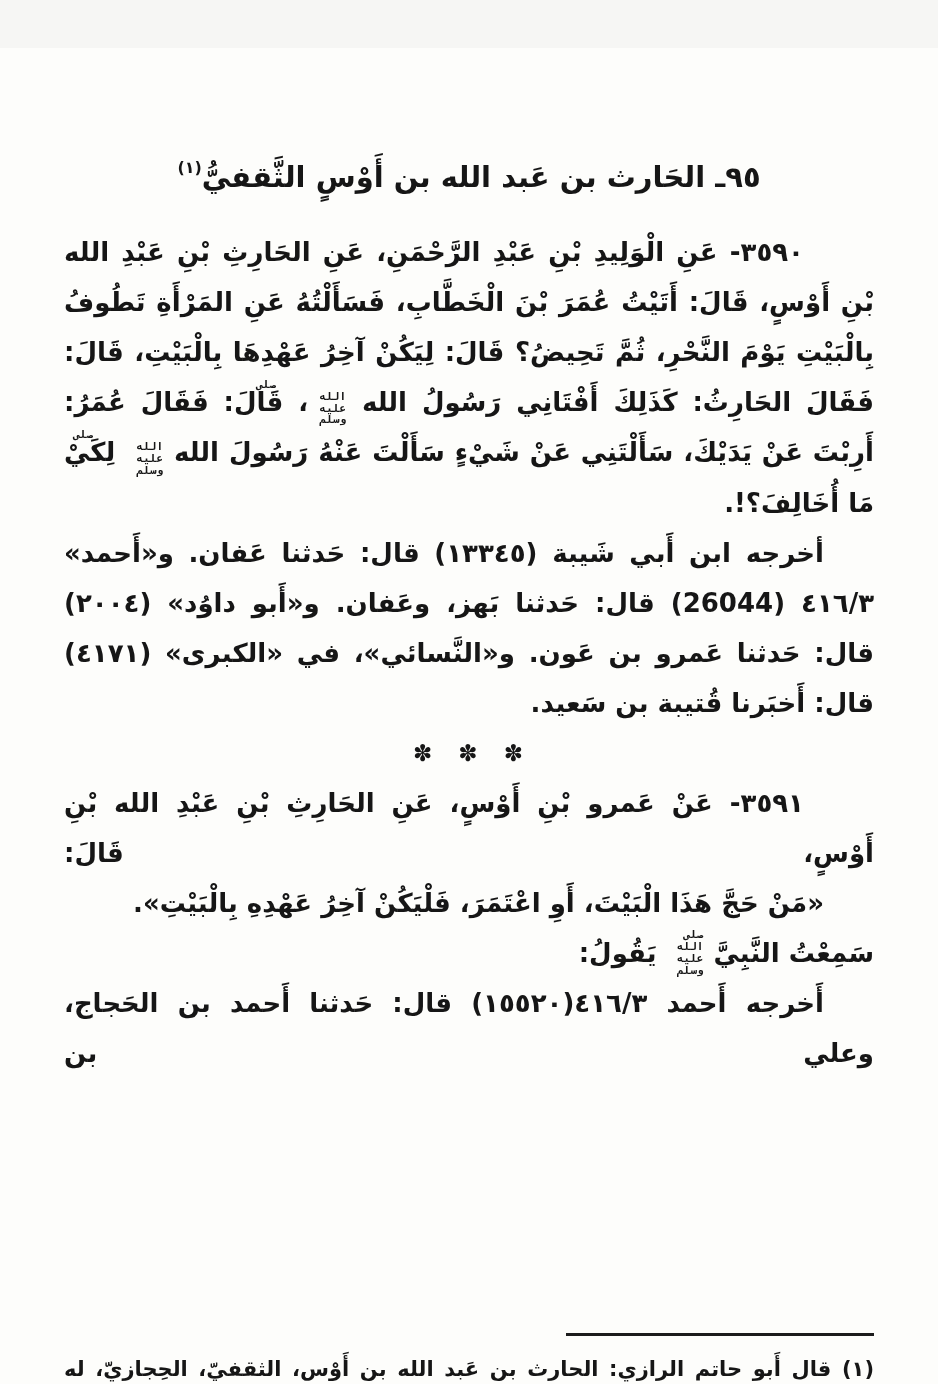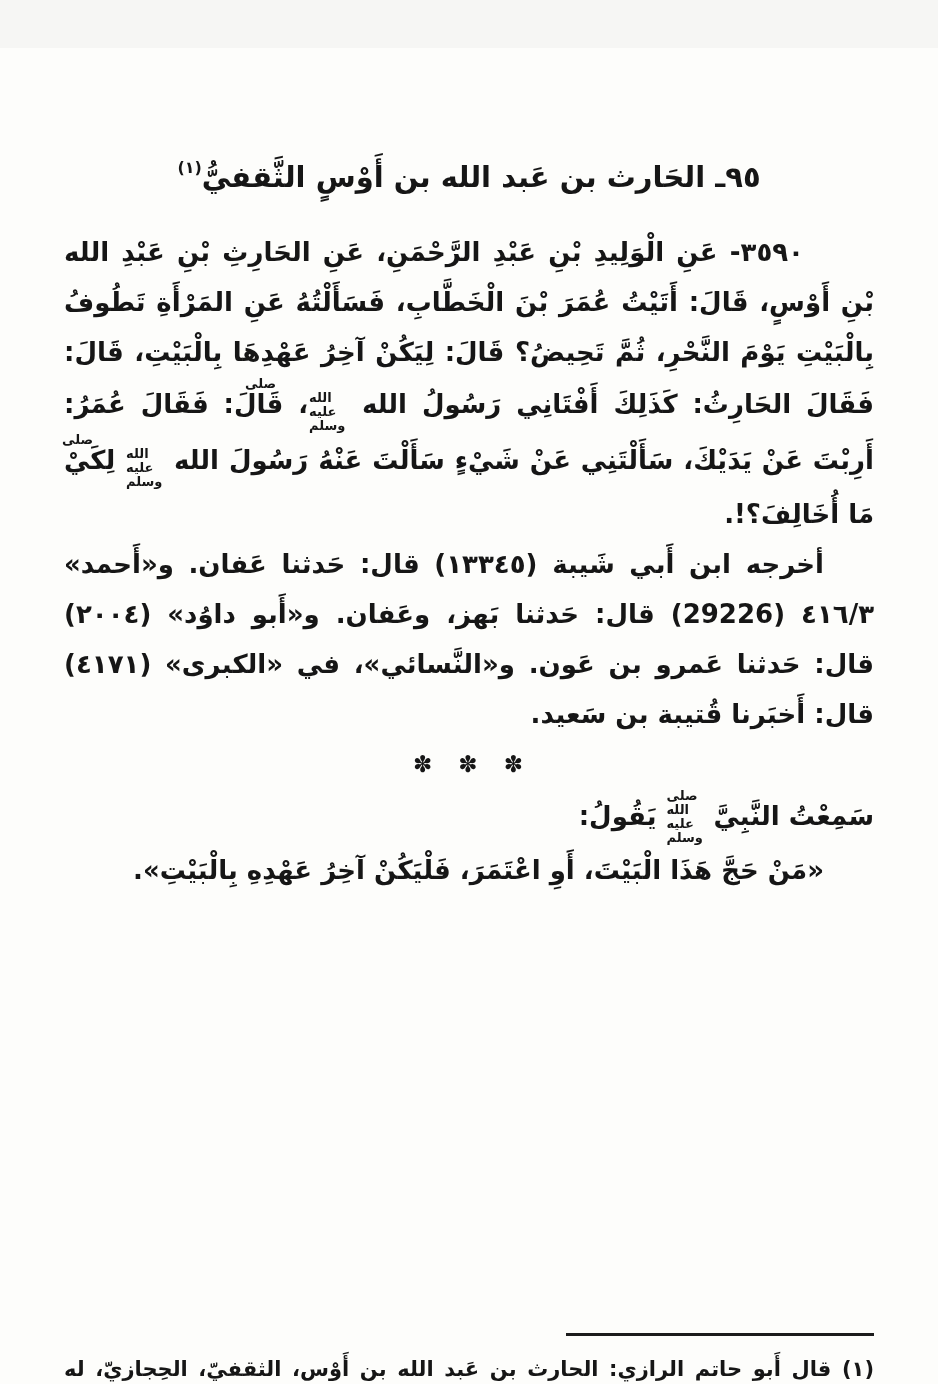--- a/index.html
+++ b/index.html
@@ -32,23 +32,24 @@
     color:#161616;
   }
   .indent-lg{text-indent:70px;}
   .indent-sm{text-indent:50px;}
   .justify-last{text-align-last:justify;}
   .fnref{
     font-size:15px;vertical-align:9px;font-weight:700;
   }
   .saw{
     display:inline-block;width:37px;
-    font-size:13px;line-height:1.08;font-weight:700;
-    text-align:left;vertical-align:middle;
+    font-size:11px;line-height:1.08;font-weight:700;
+    text-align:right;vertical-align:middle;
     margin:0 1px;
+    font-family:Liberation Mono, monospace;
   }
   .separator{
     text-align:center;font-size:23px;line-height:50px;
     font-weight:700;word-spacing:14px;letter-spacing:2px;
   }
   .footer{margin-top:auto;}
   .fn-rule{
     width:308px;height:0;
     border-top:3px solid #1c1c1c;
     margin:0 0 12px auto;
@@ -64,24 +65,26 @@
 <body>
 
 <div class="page">
 
   <div class="heading">
     <span>٩٥ـ الحَارث بن عَبد الله بن أَوْسٍ الثَّقفيُّ</span><span class="fnref-h">(١)</span>
   </div>
 
   <div id="page-body">
       <p class="para indent-lg">٣٥٩٠- عَنِ الْوَلِيدِ بْنِ عَبْدِ الرَّحْمَنِ، عَنِ الحَارِثِ بْنِ عَبْدِ الله بْنِ أَوْسٍ، قَالَ: أَتَيْتُ عُمَرَ بْنَ الْخَطَّابِ، فَسَأَلْتُهُ عَنِ المَرْأَةِ تَطُوفُ بِالْبَيْتِ يَوْمَ النَّحْرِ، ثُمَّ تَحِيضُ؟ قَالَ: لِيَكُنْ آخِرُ عَهْدِهَا بِالْبَيْتِ، قَالَ: فَقَالَ الحَارِثُ: كَذَلِكَ أَفْتَانِي رَسُولُ الله <span class="saw">صلى الله عليه وسلم</span>، قَالَ: فَقَالَ عُمَرُ: أَرِبْتَ عَنْ يَدَيْكَ، سَأَلْتَنِي عَنْ شَيْءٍ سَأَلْتَ عَنْهُ رَسُولَ الله <span class="saw">صلى الله عليه وسلم</span> لِكَيْ مَا أُخَالِفَ؟!.</p>
-      <p class="para indent-sm">أخرجه ابن أَبي شَيبة (١٣٣٤٥) قال: حَدثنا عَفان. و«أَحمد» ٣‏/‏٤١٦ (29226) قال: حَدثنا بَهز، وعَفان. و«أَبو داوُد» (٢٠٠٤) قال: حَدثنا عَمرو بن عَون. و«النَّسائي»، في «الكبرى» (٤١٧١) قال: أَخبَرنا قُتيبة بن سَعيد.</p>
+      <p class="para indent-sm">أخرجه ابن أَبي شَيبة (١٣٣٤٥) قال: حَدثنا عَفان. و«أَحمد» ٣‏/‏٤١٦ (26044) قال: حَدثنا بَهز، وعَفان. و«أَبو داوُد» (٢٠٠٤) قال: حَدثنا عَمرو بن عَون. و«النَّسائي»، في «الكبرى» (٤١٧١) قال: أَخبَرنا قُتيبة بن سَعيد.</p>
       <div class="separator">✽ ✽ ✽</div>
+      <p class="para indent-lg justify-last">٣٥٩١- عَنْ عَمرو بْنِ أَوْسٍ، عَنِ الحَارِثِ بْنِ عَبْدِ الله بْنِ أَوْسٍ، قَالَ:</p>
+      <p class="para indent-sm">«مَنْ حَجَّ هَذَا الْبَيْتَ، أَوِ اعْتَمَرَ، فَلْيَكُنْ آخِرُ عَهْدِهِ بِالْبَيْتِ».</p>
       <p class="para ">سَمِعْتُ النَّبِيَّ <span class="saw">صلى الله عليه وسلم</span> يَقُولُ:</p>
-      <p class="para indent-sm">«مَنْ حَجَّ هَذَا الْبَيْتَ، أَوِ اعْتَمَرَ، فَلْيَكُنْ آخِرُ عَهْدِهِ بِالْبَيْتِ».</p>
+      <p class="para indent-sm justify-last">أَخرجه أَحمد ٣‏/‏٤١٦(١٥٥٢٠) قال: حَدثنا أَحمد بن الحَجاج، وعلي بن</p>
     </div>
 
   <div class="footer">
     <div class="fn-rule"></div>
     <div id="footnote-list">
         <p class="fn hang">(١) قال أَبو حاتم الرازي: الحارث بن عَبد الله بن أَوْس، الثقفيّ، الحِجازيّ، له صُحبةٌ. «الجرح والتعديل» ٣‏/‏ ٧٧.</p>
       </div>
   </div>
 
 </div>

